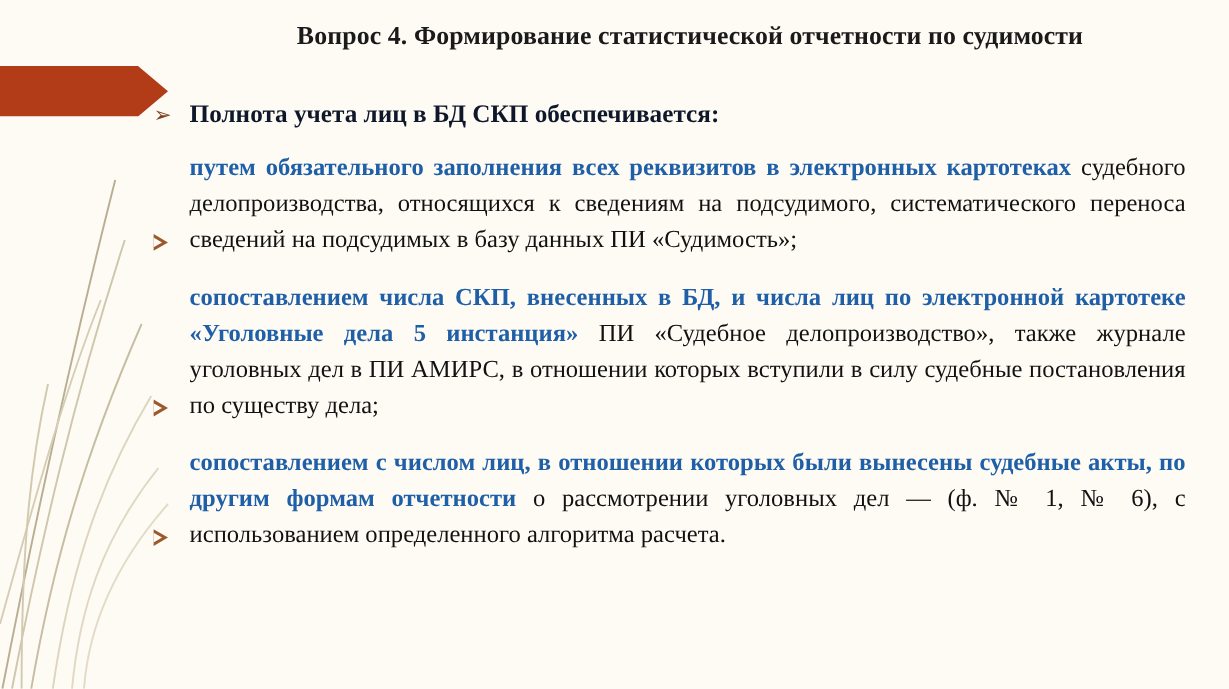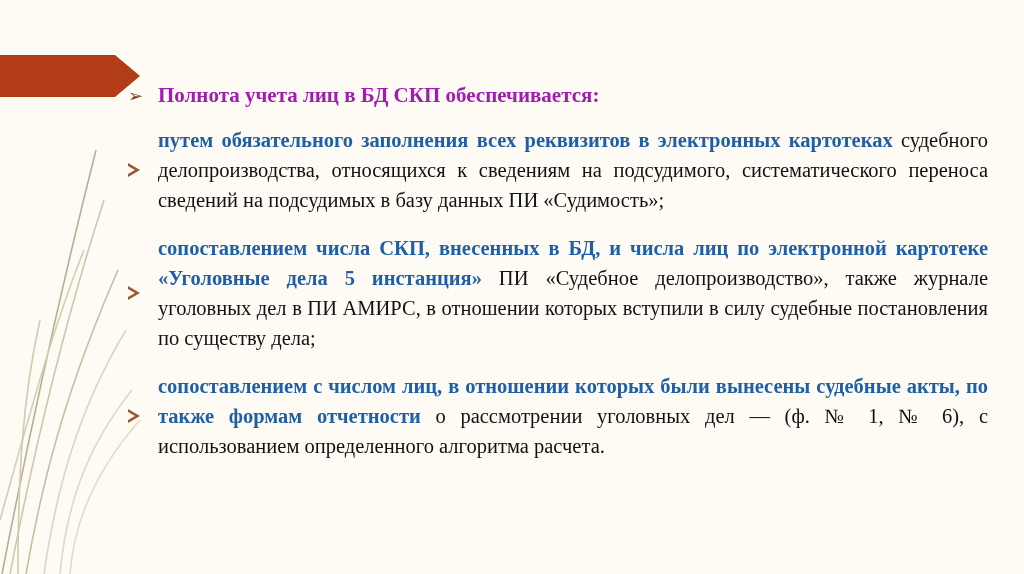--- a/index.html
+++ b/index.html
@@ -73,27 +73,27 @@
     width: 30px;
     color: #7b3f1d;
     font-size: 18px;
     line-height: 26px;
     padding-top: 1px;
   }
   .lead .lead-text {
     font-family: "Liberation Serif", serif;
     font-weight: bold;
     font-size: 21px;
-    color: #a21caf;
+    color: #0f172a;
     line-height: 27px;
   }
 
   .bullet {
     display: flex;
-    align-items: center;
+    align-items: flex-end;
     margin: 0 0 14px 0;
   }
   .bullet .marker {
     flex: 0 0 auto;
     width: 30px;
     padding-top: 4px;
   }
   .bullet .btext {
     flex: 1 1 auto;
     font-family: "Liberation Serif", serif;
@@ -150,37 +150,38 @@
       <path d="M60 574 C 66 510, 84 450, 132 390" stroke="#e0d8c4"></path>
       <path d="M18 574 C 18 480, 22 400, 40 320" stroke="#d2c9b1"></path>
       <path d="M70 574 C 74 520, 96 470, 140 420" stroke="#e3dbc8"></path>
     </g>
   </svg>
 
   <svg class="deco-arrow" viewBox="0 0 140 42" preserveAspectRatio="none">
     <polygon points="0,0 115,0 140,21 115,42 0,42" fill="#b23c17"></polygon>
   </svg>
 
+  <div class="title">Вопрос 4. Формирование статистической отчетности по судимости</div>
 
   <div class="content">
 
     <div class="lead">
       <span class="marker">➢</span>
       <span class="lead-text">Полнота учета лиц в БД СКП обеспечивается:</span>
     </div>
 
     <div class="bullet b1">
       <span class="marker"><span class="chev-outline"></span></span>
       <span class="btext"><span class="hl">путем обязательного заполнения всех реквизитов в электронных картотеках</span><span> судебного делопроизводства, относящихся к сведениям на подсудимого, систематического переноса сведений на подсудимых в базу данных ПИ «Судимость»;</span></span>
     </div>
 
     <div class="bullet b2">
       <span class="marker"><span class="chev-outline"></span></span>
       <span class="btext"><span class="hl">сопоставлением числа СКП, внесенных в БД, и числа лиц по электронной картотеке «Уголовные дела 5 инстанция»</span><span> ПИ «Судебное делопроизводство», также журнале уголовных дел в ПИ АМИРС, в отношении которых вступили в силу судебные постановления по существу дела;</span></span>
     </div>
 
     <div class="bullet b3">
       <span class="marker"><span class="chev-outline"></span></span>
-      <span class="btext"><span class="hl">сопоставлением с числом лиц, в отношении которых были вынесены судебные акты, по также формам отчетности</span><span> о рассмотрении уголовных дел — (ф. № 1, № 6), с использованием определенного алгоритма расчета.</span></span>
+      <span class="btext"><span class="hl">сопоставлением с числом лиц, в отношении которых были вынесены судебные акты, по другим формам отчетности</span><span> о рассмотрении уголовных дел — (ф. № 1, № 6), с использованием определенного алгоритма расчета.</span></span>
     </div>
 
   </div>
 </div>
 
 </body></html>

